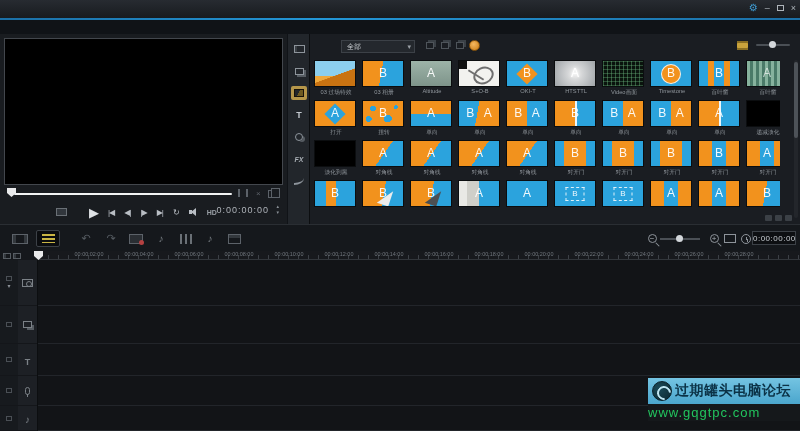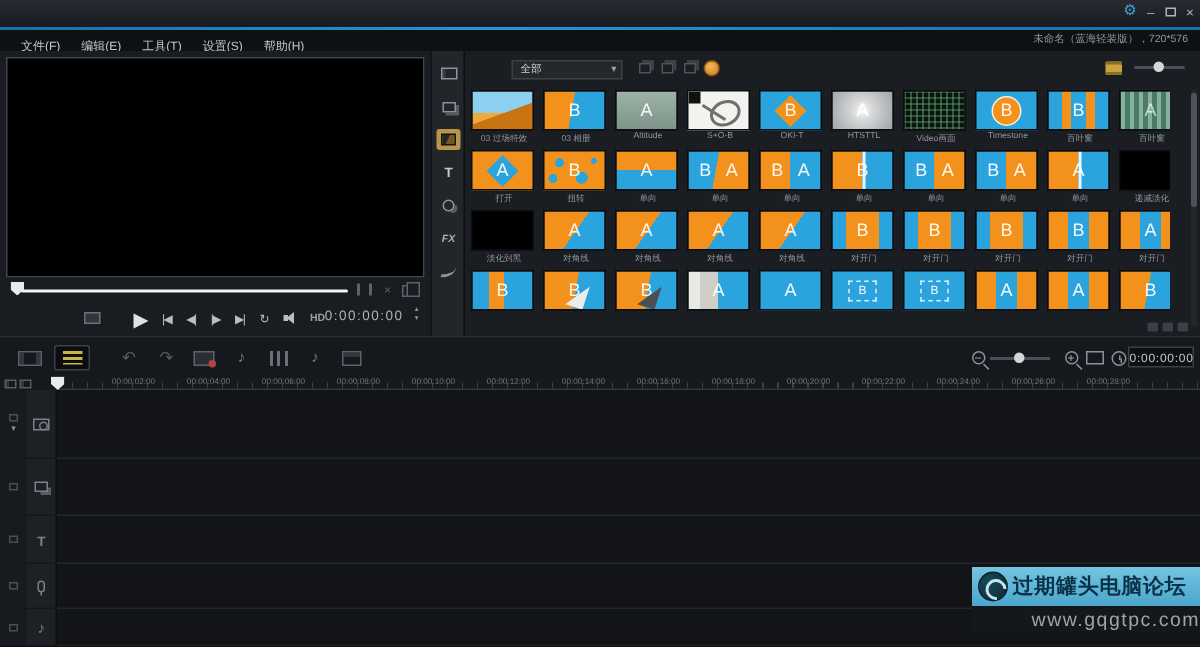--- a/index.html
+++ b/index.html
@@ -177,41 +177,37 @@
   
   .watermark { position:absolute; left:648px; top:378px; width:152px; height:43px; }
   .wm-banner { position:absolute; left:0; top:0; width:152px; height:26px; background:linear-gradient(#74c4e2,#4ba6cd);
     display:flex; align-items:center; }
   .wm-logo { position:relative; width:20px; height:20px; margin-left:4px; border-radius:50%;
     background:radial-gradient(circle at 35% 35%, #1b4a58, #0c2830); border:1px solid #0a222b; }
   .wm-logo::after { content:""; position:absolute; left:4px; top:4px; width:10px; height:10px; border-radius:50%;
     border:2px solid #bfe6f2; border-right-color:rgba(0,0,0,0); transform:rotate(40deg); }
   .wm-text1 { margin-left:3px; font-size:14px; font-weight:bold; color:#0b3246; letter-spacing:.5px; white-space:nowrap; }
   .wm-line2 { position:absolute; left:0; top:26px; width:152px; height:17px; background:#15181b;
-    font-size:13px; color:#a3a3a3; text-align:right; line-height:17px; letter-spacing:1px; }
+    font-size:13px; color:#22c55e; text-align:left; line-height:17px; letter-spacing:1px; }
 </style>
 </head>
 <body>
 
 <div class="app">
 
   <div class="titlebar">
     <div class="winbtns">
       <span class="gear">⚙</span>
       <span class="wb">–</span>
       <span class="maxbox"></span>
       <span class="wb">×</span>
     </div>
   </div>
   <div class="accent-line"></div>
 
-  <div class="menubar">
-    <span id="menu-items"><span class="mi">文件(F)</span><span class="mi">编辑(E)</span><span class="mi">工具(T)</span><span class="mi">设置(S)</span><span class="mi">帮助(H)</span></span>
-    <span class="proj-info">未命名（蓝海轻装版），720*576</span>
-  </div>
 
   <div class="preview">
     <div class="video"></div>
     <div class="scrub-row">
       <div class="scrub-line"></div>
       <div class="scrub-marker"></div>
       <div class="trim-bar" style="left:238px"></div>
       <div class="trim-bar" style="left:246px"></div>
       <span class="trim-ic" style="left:256px">×</span>
       <div class="copy-ic" style="left:268px"></div>

